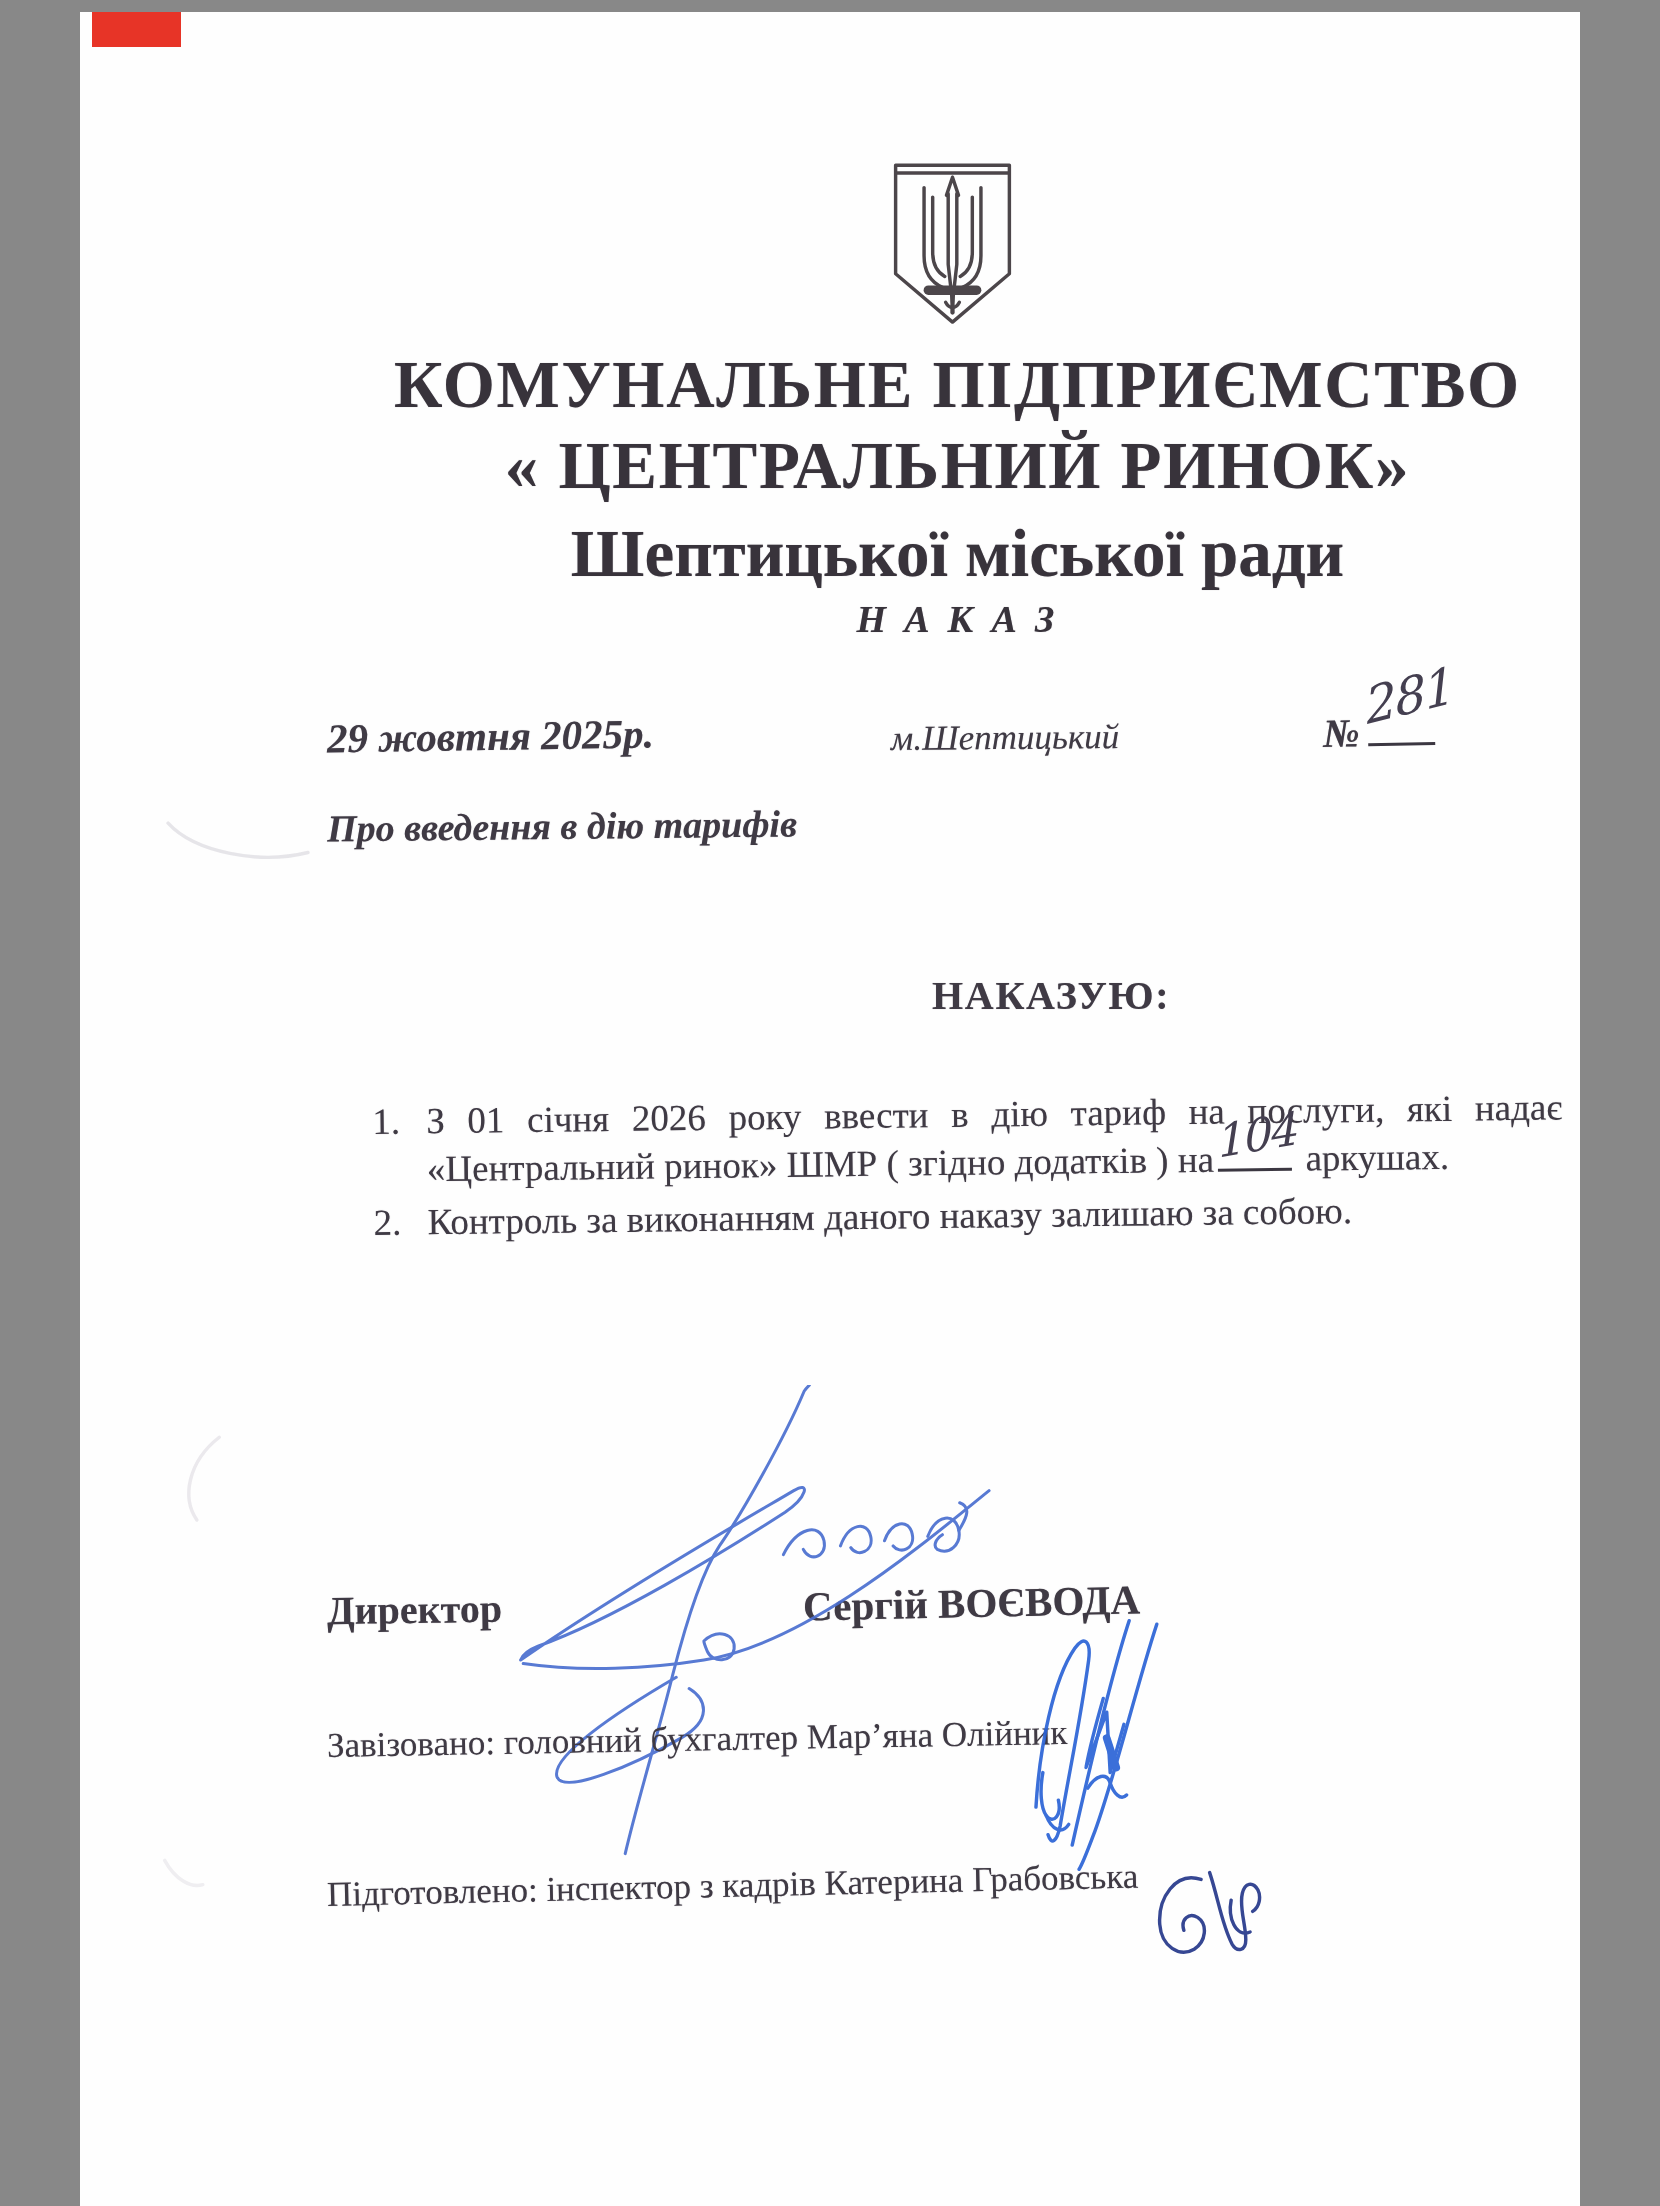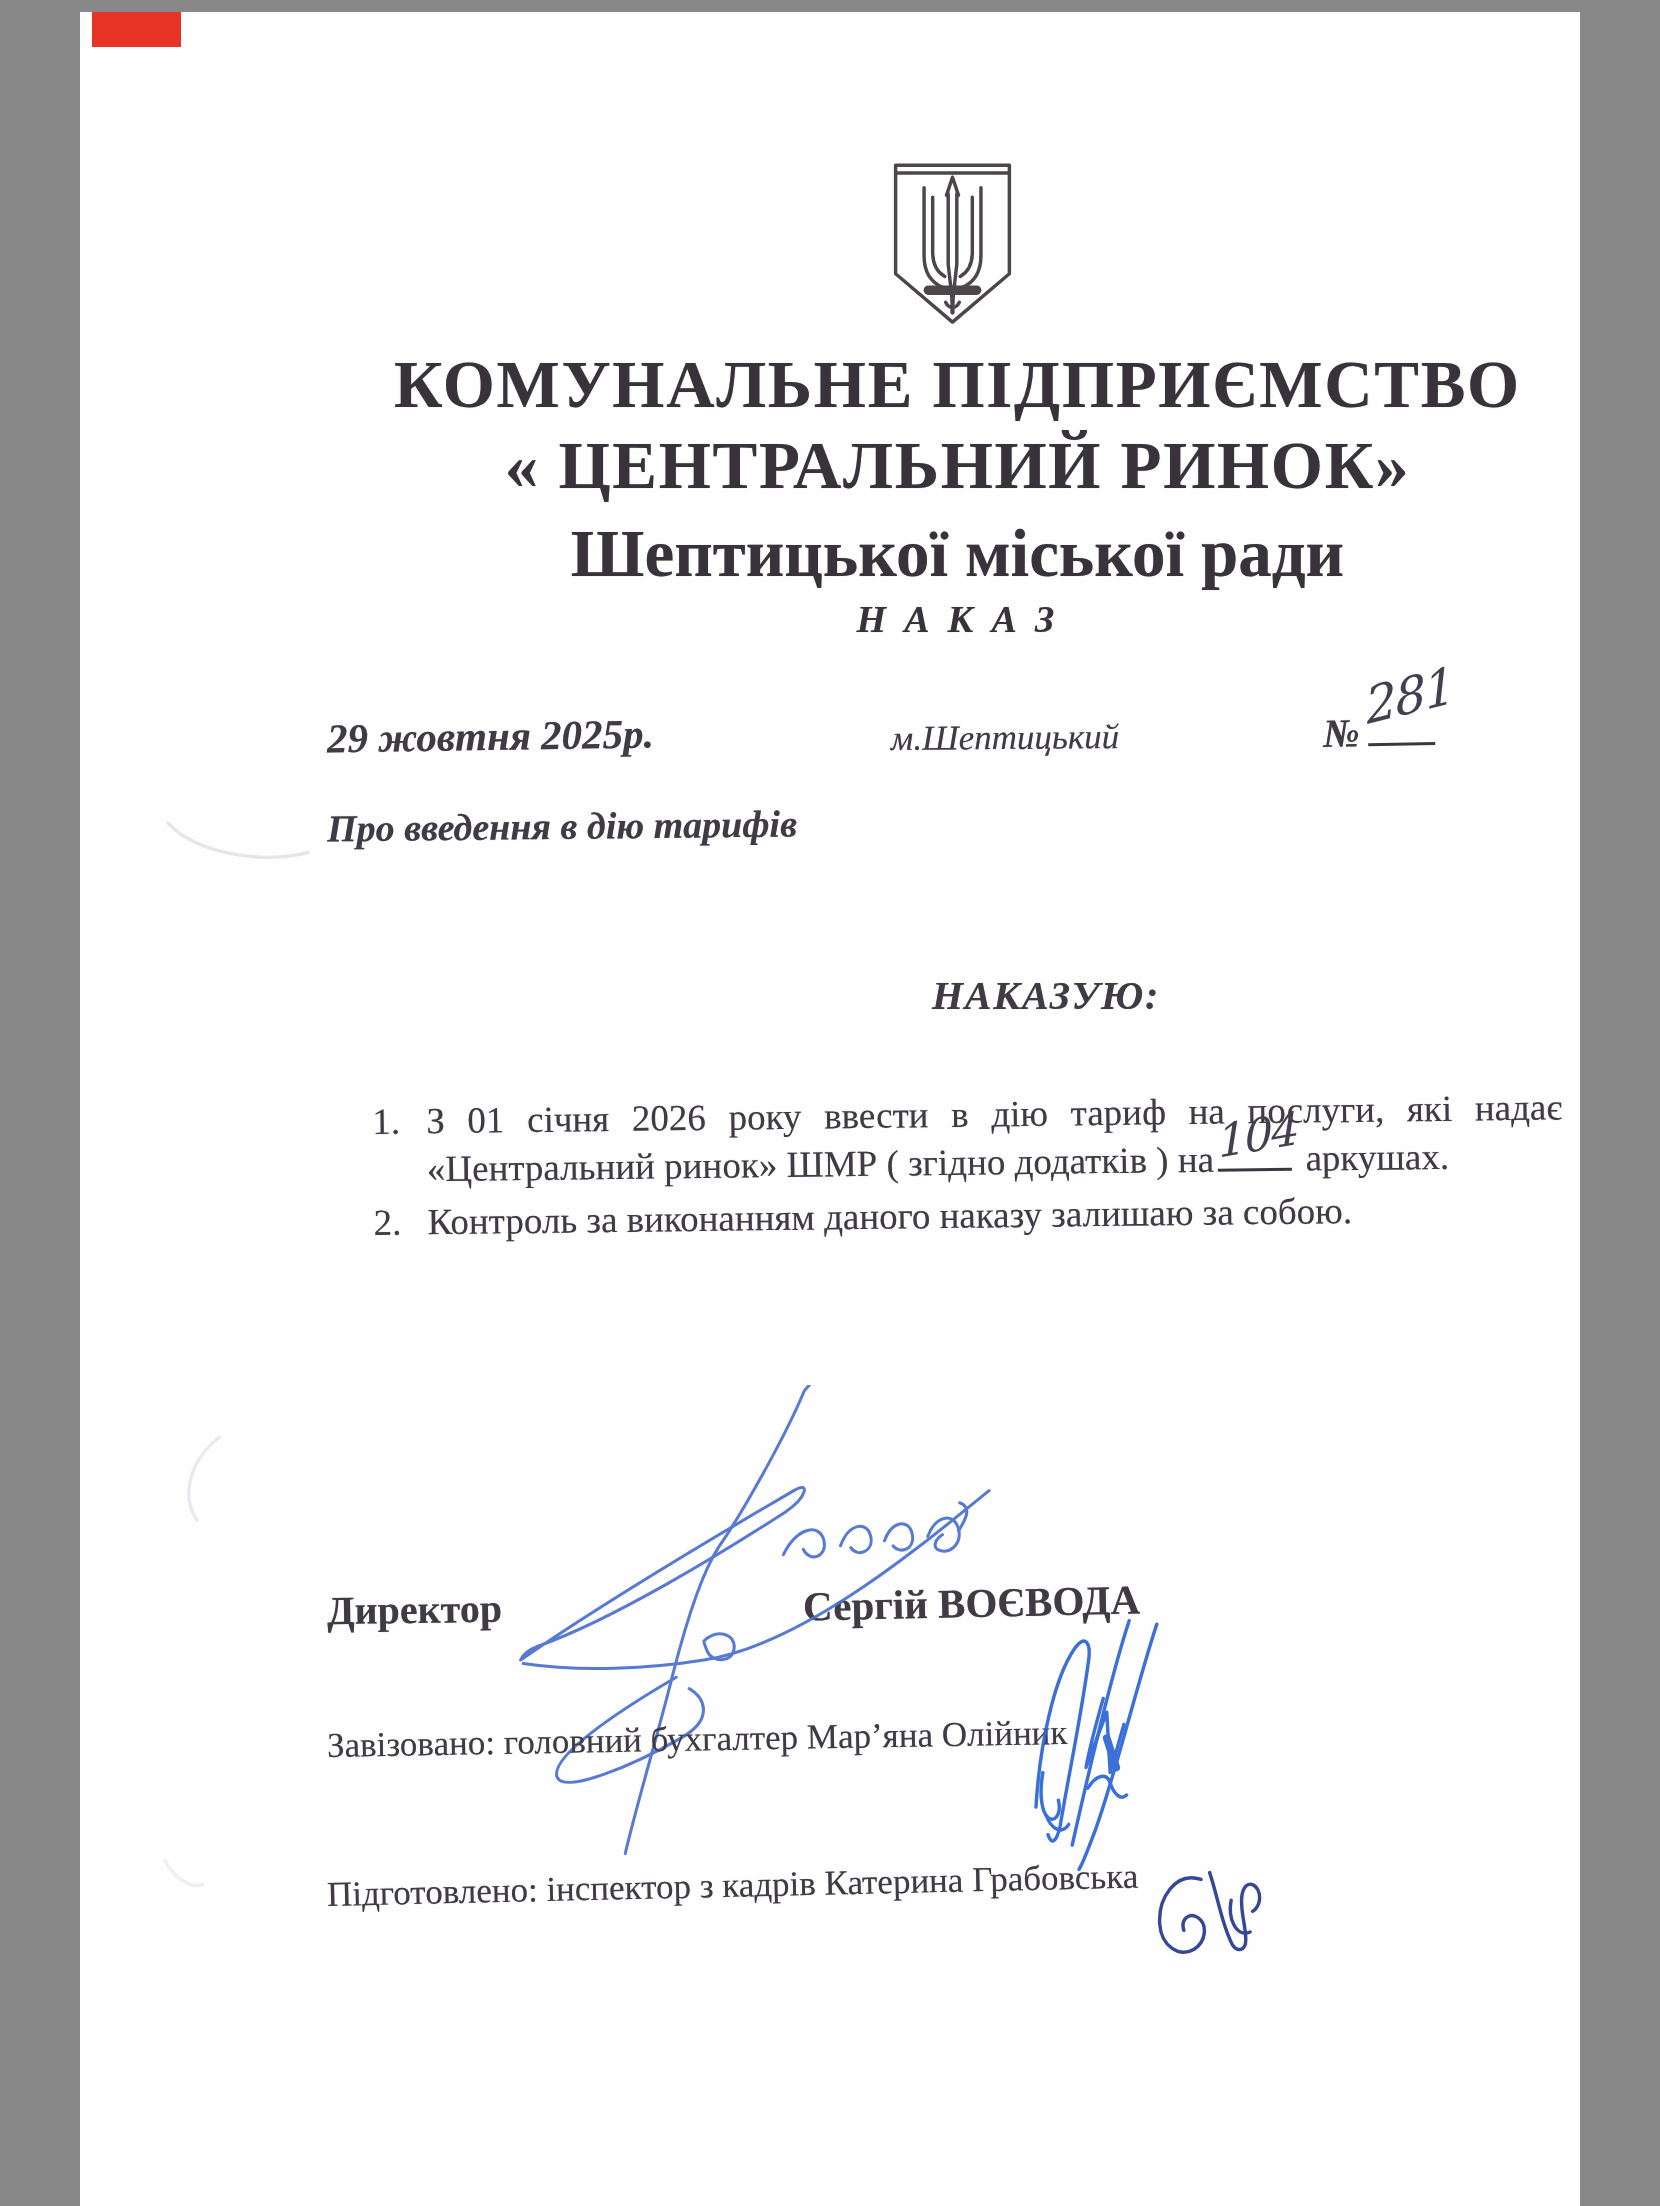--- a/index.html
+++ b/index.html
@@ -33,21 +33,21 @@
   .meta-city{position:absolute;left:811px;top:706px;font-size:35px;font-style:italic;transform:rotate(-0.5deg);white-space:nowrap;}
   .meta-num{position:absolute;left:1243px;top:695px;font-size:40px;font-weight:bold;font-style:italic;transform:rotate(-1deg);white-space:nowrap;}
   .num-blank{display:inline-block;position:relative;width:67px;height:36px;margin-left:8.6px;border-bottom:3.5px solid #3b3741;vertical-align:baseline;}
   .hand{font-family:"DejaVu Serif", serif;font-style:italic;font-weight:normal;color:#443f50;letter-spacing:-1.7px;white-space:nowrap;}
   .hand-281{position:absolute;left:0px;bottom:7px;font-size:50px;transform:rotate(-13deg) skewX(-10deg);transform-origin:left bottom;}
 
   
   .subject{position:absolute;left:247px;top:792px;font-size:38px;font-weight:bold;font-style:italic;transform:rotate(-0.6deg);white-space:nowrap;}
 
   
-  .order-verb{position:absolute;left:852px;top:960px;font-size:40px;font-weight:bold;letter-spacing:1.7px;white-space:nowrap;font-style:italic;}
+  .order-verb{position:absolute;left:852px;top:960px;font-size:40px;font-weight:bold;letter-spacing:1.7px;white-space:nowrap;}
 
   
   .items{position:absolute;left:292px;top:1086px;width:1264px;font-size:37px;line-height:48px;transform:rotate(-0.7deg);transform-origin:left top;}
   .item{display:flex;align-items:flex-start;}
   .item + .item{margin-top:5.2px;}
   .item-num{flex:none;width:54px;}
   .item-body{flex:1;}
   .jline{text-align:justify;text-align-last:justify;}
   .blank-inline{display:inline-block;position:relative;width:74px;height:29px;margin-left:3.5px;border-bottom:3.5px solid #3b3741;vertical-align:baseline;}
   .hand-104{position:absolute;left:1.7px;bottom:1.7px;font-size:45px;transform:rotate(-9deg) skewX(-8deg);transform-origin:left bottom;}

